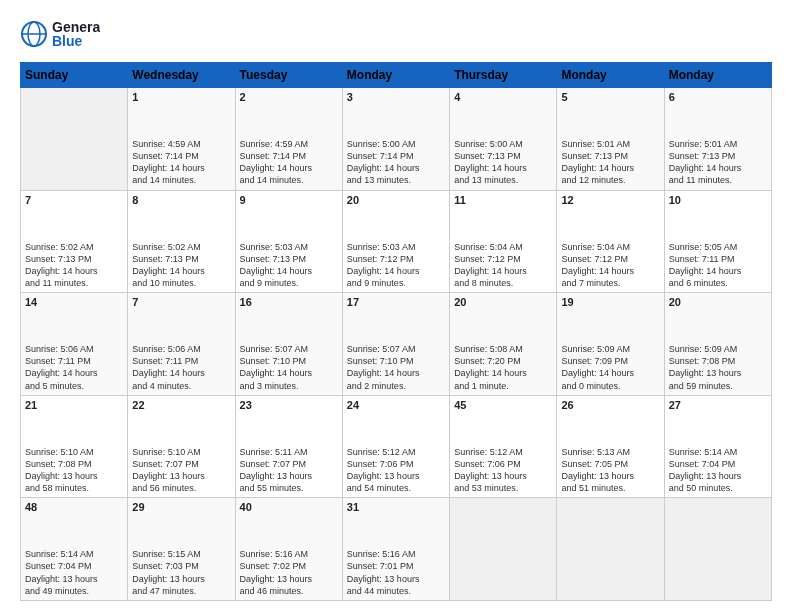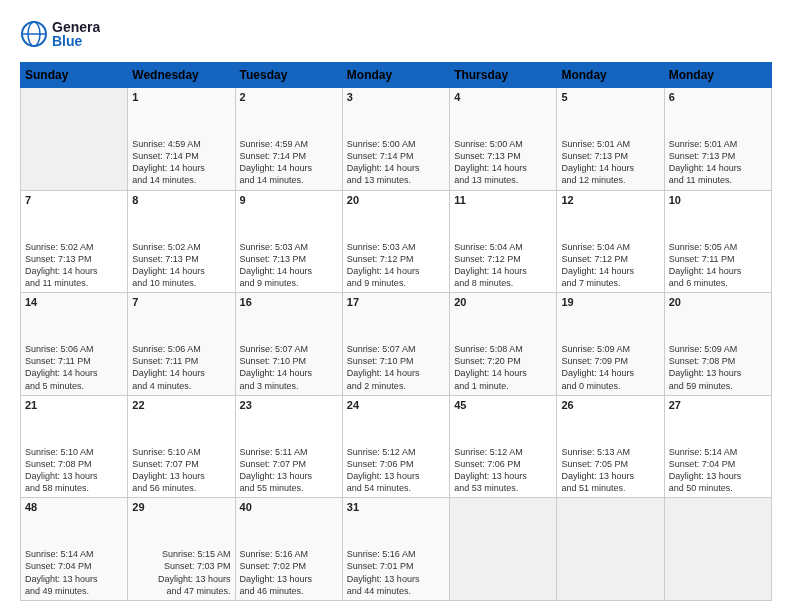--- a/index.html
+++ b/index.html
@@ -318,21 +318,21 @@
         <tr>
           <td>
             <span class="day-num">48</span>
             <div class="cell-info" style="white-space: pre-line;">Sunrise: 5:14 AM
 Sunset: 7:04 PM
 Daylight: 13 hours
 and 49 minutes.</div>
           </td>
           <td>
             <span class="day-num">29</span>
-            <div class="cell-info" style="white-space: pre-line; text-align: right;">Sunrise: 5:15 AM
+            <div class="cell-info" style="white-space: pre-line;">Sunrise: 5:15 AM
 Sunset: 7:03 PM
 Daylight: 13 hours
 and 47 minutes.</div>
           </td>
           <td>
             <span class="day-num">40</span>
             <div class="cell-info" style="white-space: pre-line;">Sunrise: 5:16 AM
 Sunset: 7:02 PM
 Daylight: 13 hours
 and 46 minutes.</div>

